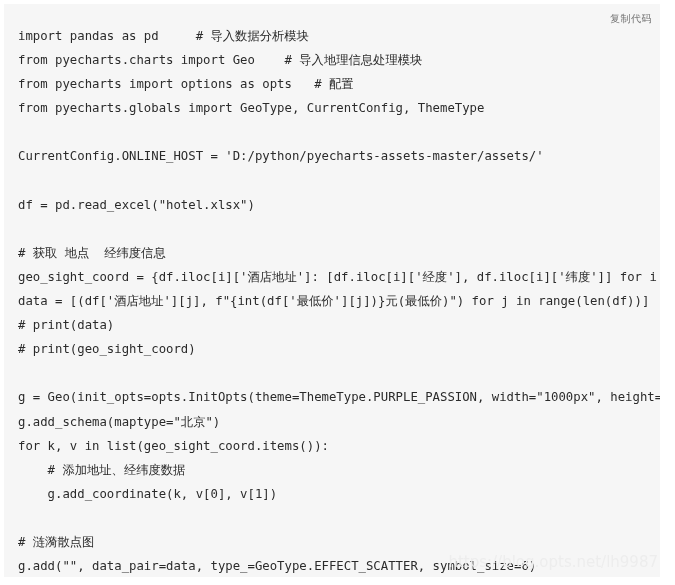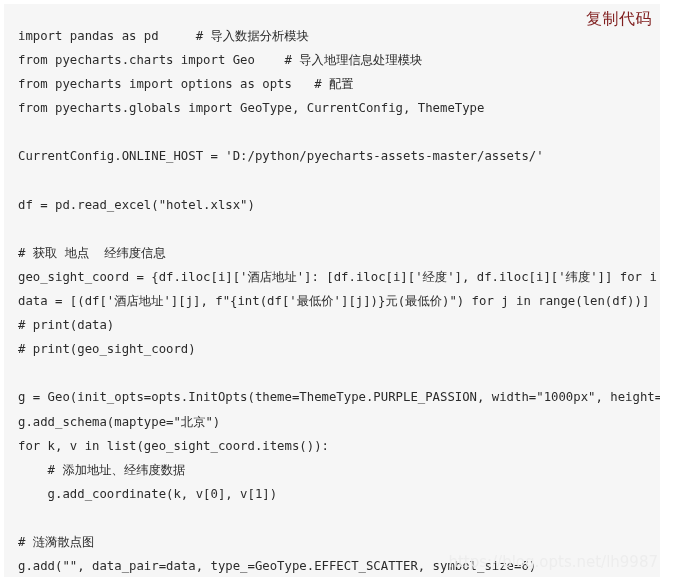--- a/index.html
+++ b/index.html
@@ -23,22 +23,22 @@
     background: #f6f6f6;
     overflow: hidden;
     box-sizing: border-box;
   }
 
   .copy-btn {
     position: absolute;
     top: 6px;
     right: 8px;
     font-family: "DejaVu Sans", sans-serif;
-    font-size: 16px;
-    color: #7f1d1d;
+    font-size: 10px;
+    color: #737373;
     letter-spacing: 0.5px;
     line-height: 18px;
     cursor: pointer;
     user-select: none;
     z-index: 4;
     background: transparent;
     border: none;
     padding: 0;
   }
 

